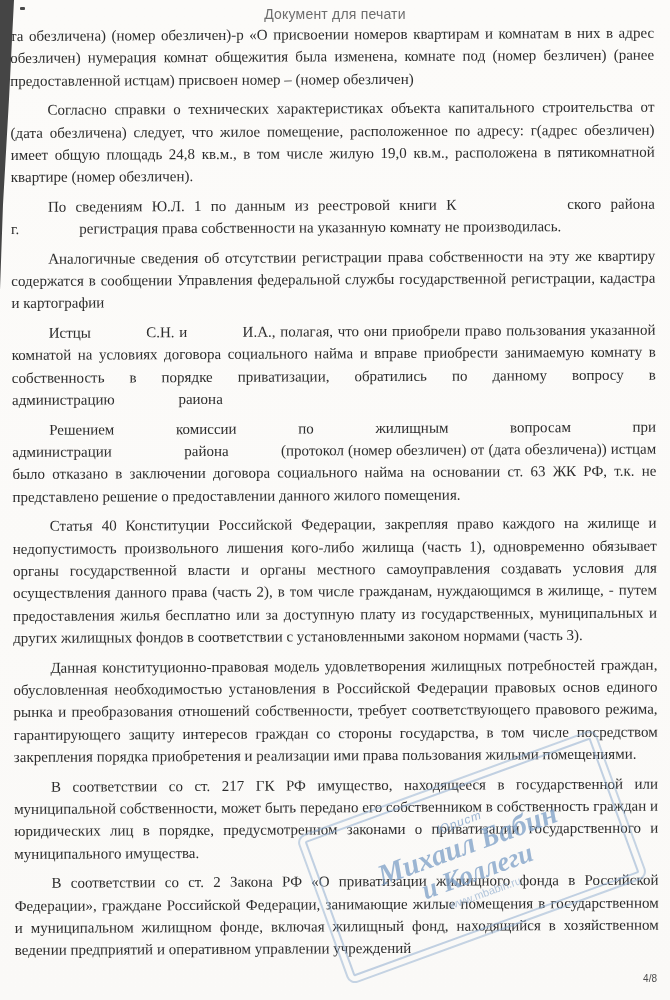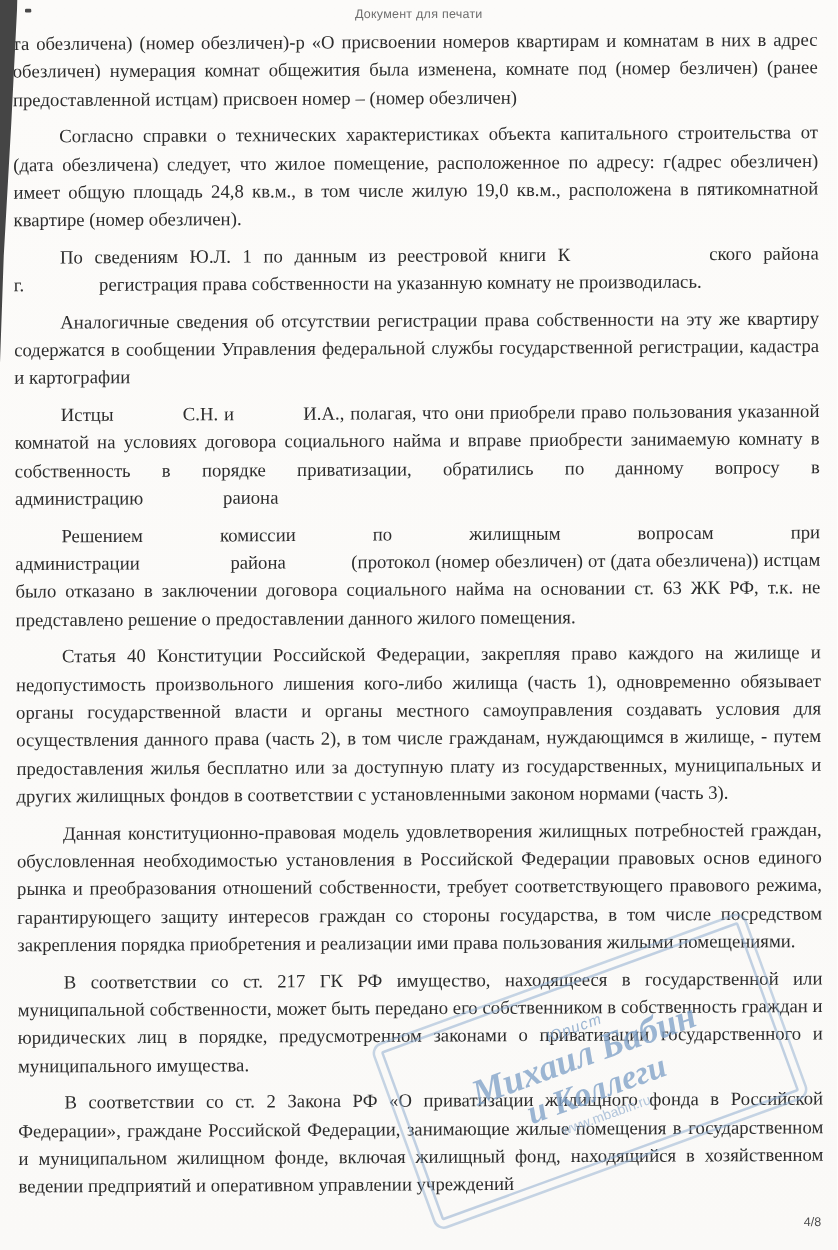--- a/index.html
+++ b/index.html
@@ -27,21 +27,21 @@
     width: 5px; height: 3px;
     background: #4a4a4a;
     border-radius: 1px;
     z-index: 3;
   }
   .print-header {
     position: absolute;
     top: 6px; left: 0; right: 0;
     text-align: center;
     font-family: "Liberation Sans", sans-serif;
-    font-size: 10px;
+    font-size: 14px;
     color: #6e6e6e;
     letter-spacing: 0.2px;
   }
   .doc {
     position: absolute;
     left: 10px; right: 16px; top: 25px;
     text-align: justify;
     font-size: 15px;
     line-height: 22.4px;
     transform: rotate(-0.3deg);

